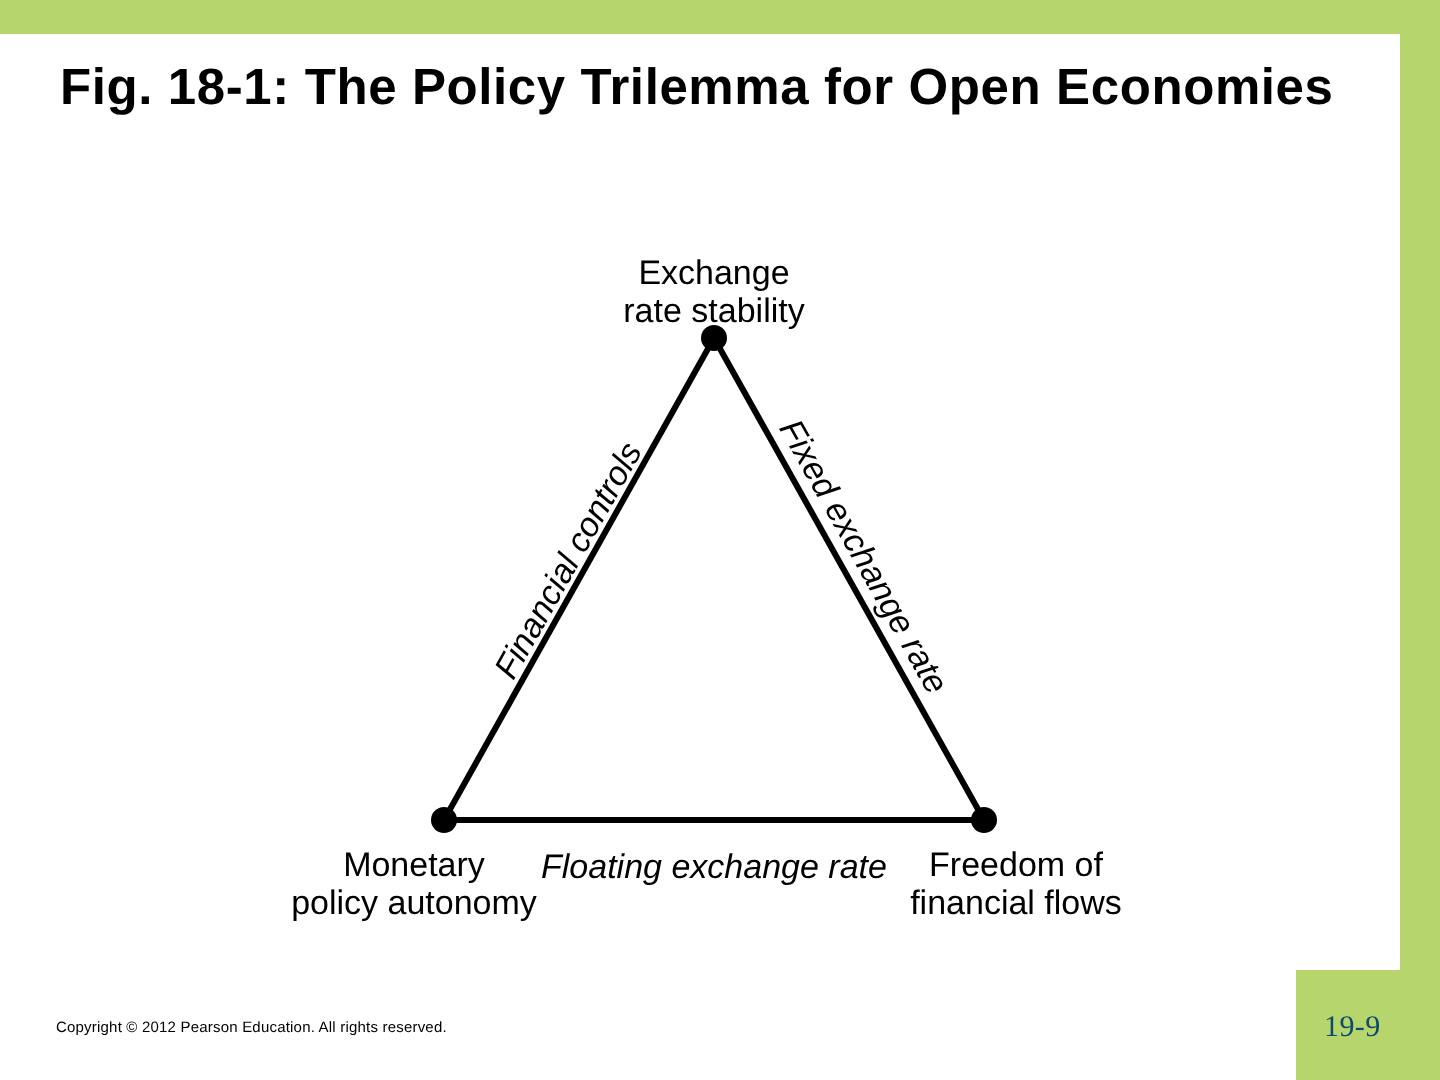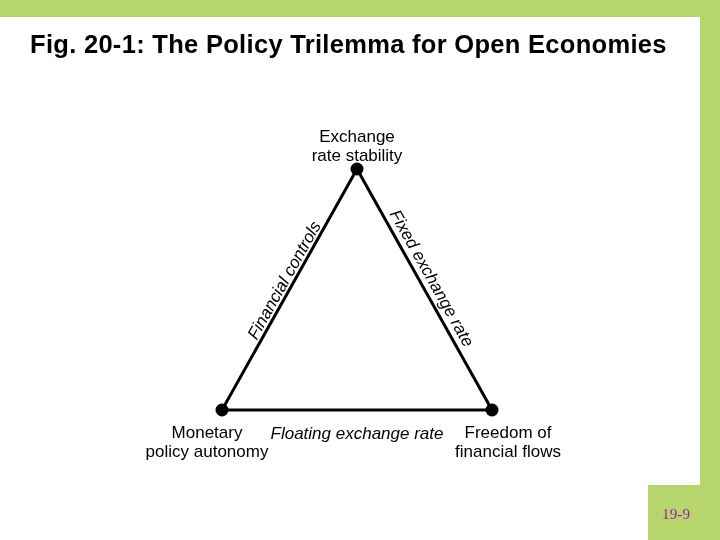--- a/index.html
+++ b/index.html
@@ -72,33 +72,33 @@
     color: #000000;
     letter-spacing: 0.1px;
     white-space: nowrap;
   }
   .page-number {
     position: absolute;
     left: 662px;
     top: 506px;
     font-family: "Liberation Serif", serif;
     font-size: 15px;
-    color: #a21caf;
+    color: #0c4a6e;
     letter-spacing: 0.2px;
   }
 </style>
 </head>
 <body>
 
 <div id="slide">
 
   <div class="white-panel"></div>
   <div class="white-panel-lower"></div>
 
-  <div class="title">Fig. 20-1: The Policy Trilemma for Open Economies</div>
+  <div class="title">Fig. 18-1: The Policy Trilemma for Open Economies</div>
 
   <div class="diagram">
     <svg width="450" height="360" viewBox="0 0 450 360" xmlns="http://www.w3.org/2000/svg">
 
       <g>
         <line x1="217" y1="56" x2="82" y2="297" stroke="#000" stroke-width="3" stroke-linecap="round"></line>
         <line x1="217" y1="56" x2="352" y2="297" stroke="#000" stroke-width="3" stroke-linecap="round"></line>
         <line x1="82" y1="297" x2="352" y2="297" stroke="#000" stroke-width="3" stroke-linecap="round"></line>
       </g>
 
@@ -123,16 +123,17 @@
 
       <text x="149" y="170" text-anchor="middle" transform="rotate(-60.7 149 170)" font-family="Liberation Sans, sans-serif" font-size="17" font-style="italic" fill="#000">Financial controls</text>
 
       <text x="287" y="168" text-anchor="middle" transform="rotate(60.7 287 168)" font-family="Liberation Sans, sans-serif" font-size="17" font-style="italic" fill="#000">Fixed exchange rate</text>
 
       <text x="217" y="326" text-anchor="middle" font-family="Liberation Sans, sans-serif" font-size="17" font-style="italic" fill="#000">Floating exchange rate</text>
 
     </svg>
   </div>
 
+  <div class="copyright">Copyright © 2012 Pearson Education. All rights reserved.</div>
 
   <div class="page-number">19-9</div>
 
 </div>
 
 </body></html>

